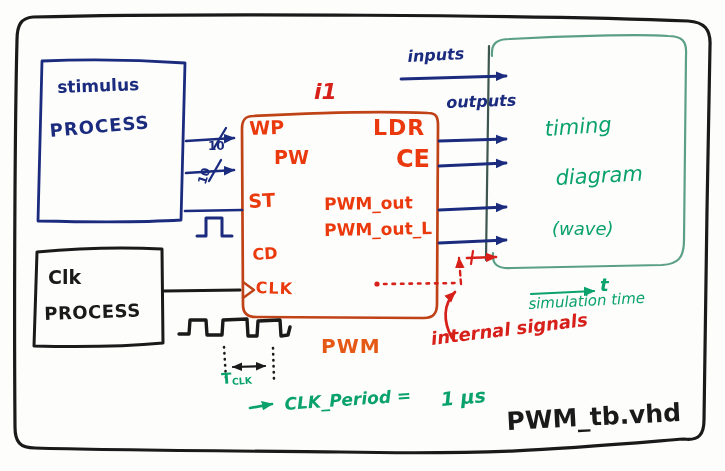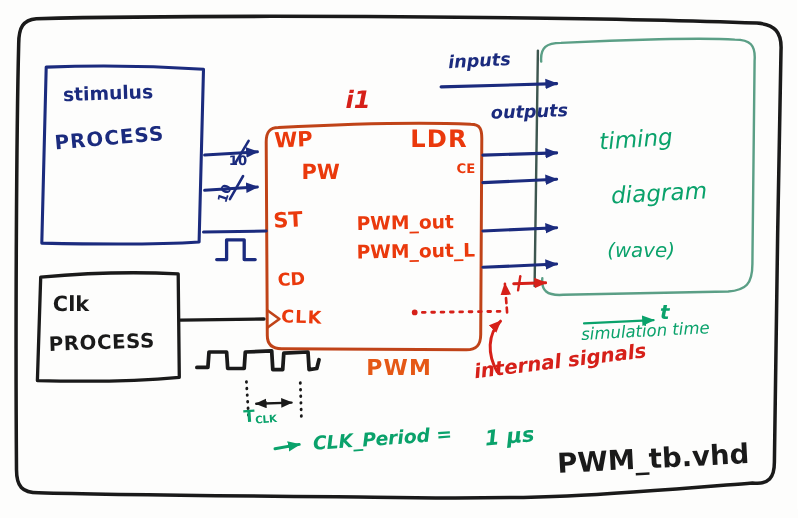--- a/index.html
+++ b/index.html
@@ -107,25 +107,25 @@
 
   <span class="t red b i" style="left:314px;top:81px;font-size:22px;font-style:italic;">i1</span>
 
   <span class="t portred b" style="left:249px;top:119px;font-size:19px;transform:rotate(-2deg);">WP</span>
   <span class="t portred b" style="left:246px;top:148px;font-size:19px;margin-left:28px;">PW</span>
   <span class="t portred b" style="left:248px;top:192px;font-size:19px;transform:rotate(-3deg);">ST</span>
   <span class="t portred b" style="left:252px;top:247px;font-size:16px;transform:rotate(-3deg);">CD</span>
   <span class="t portred b" style="left:256px;top:280px;font-size:16px;letter-spacing:1px;transform:rotate(2deg);">CLK</span>
 
   <span class="t portred b" style="left:373px;top:117px;font-size:22px;letter-spacing:1px;">LDR</span>
-  <span class="t portred b" style="left:415px;top:147px;font-size:12px;">CE</span>
+  <span class="t portred b" style="left:396px;top:147px;font-size:24px;">CE</span>
   <span class="t portred b" style="left:324px;top:196px;font-size:17px;transform:rotate(-1deg);">PWM_out</span>
   <span class="t portred b" style="left:324px;top:222px;font-size:17px;transform:rotate(-1deg);">PWM_out_L</span>
 
-  <span class="t orangetxt b" style="left:321px;top:324px;font-size:20px;letter-spacing:1px;margin-left:12px;">PWM</span>
+  <span class="t orangetxt b" style="left:321px;top:336px;font-size:20px;letter-spacing:1px;">PWM</span>
 
   <span class="t navy b" style="left:208px;top:140px;font-size:12px;">10</span>
   <span class="t navy b" style="left:196px;top:182px;font-size:12px;transform:rotate(-72deg);">10</span>
 
   <span class="t navy b i" style="left:407px;top:49px;font-size:16px;transform:rotate(-3deg);">inputs</span>
   <span class="t navy b i" style="left:446px;top:95px;font-size:16px;transform:rotate(-2deg);">outputs</span>
 
   <span class="t green i" style="left:544px;top:119px;font-size:21px;transform:rotate(-4deg);">timing</span>
   <span class="t green i" style="left:555px;top:168px;font-size:21px;transform:rotate(-3deg);">diagram</span>
   <span class="t green i" style="left:552px;top:220px;font-size:18px;">(wave)</span>

